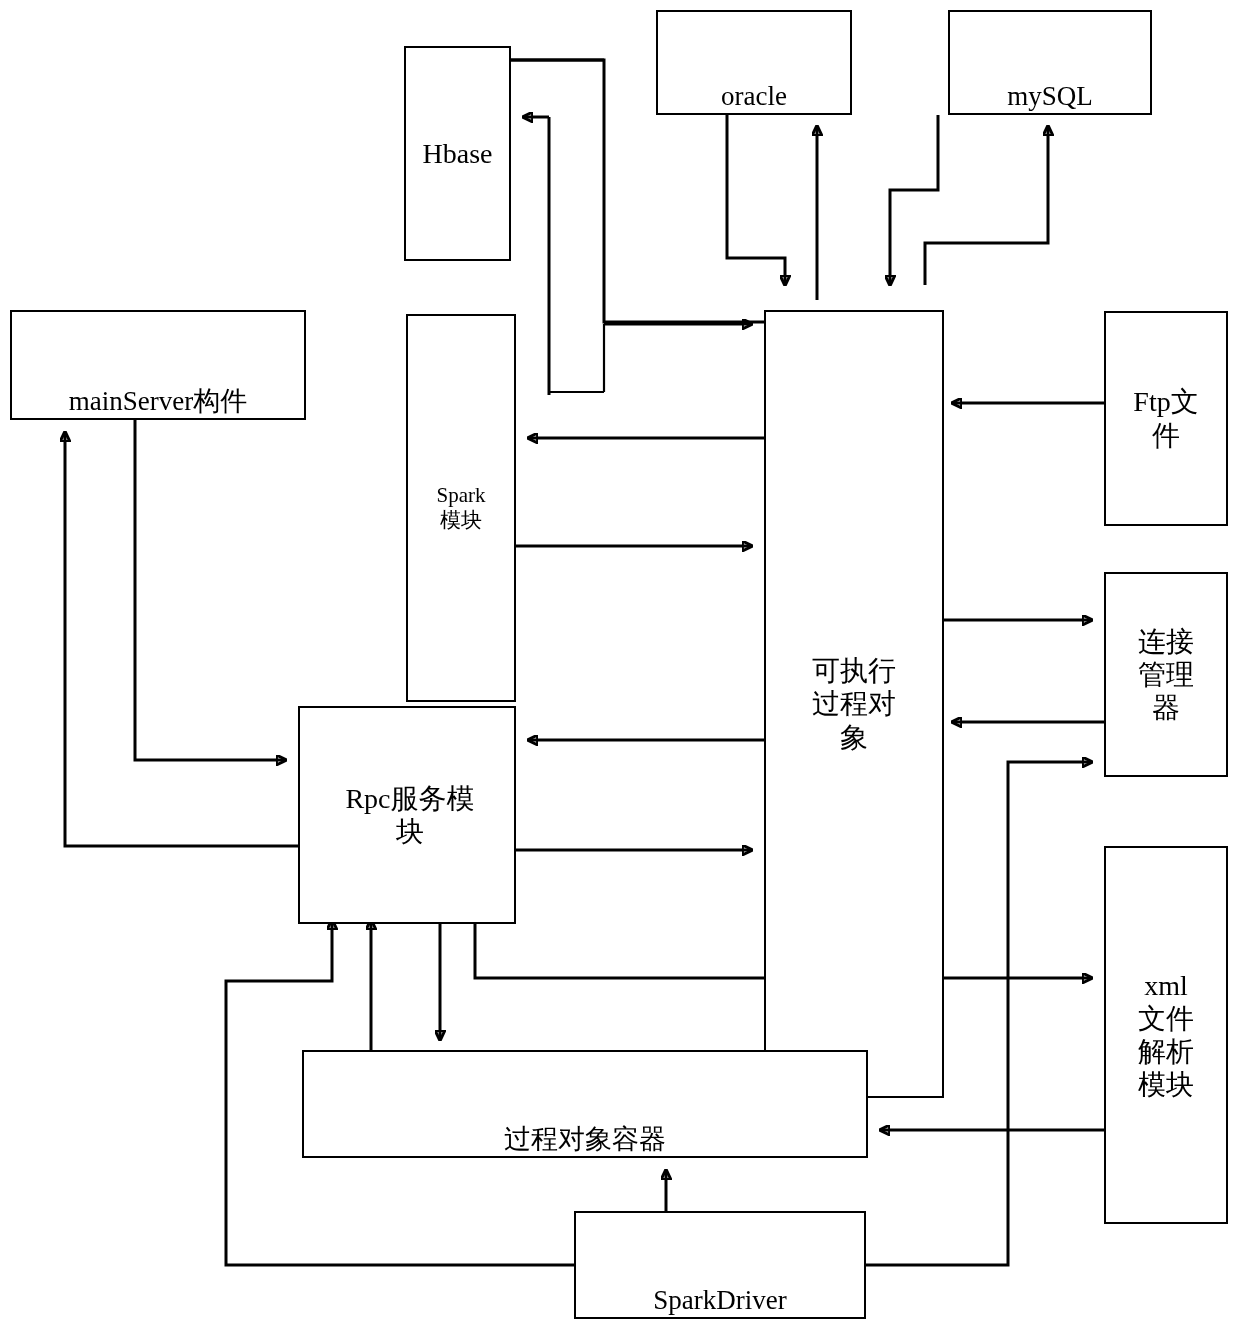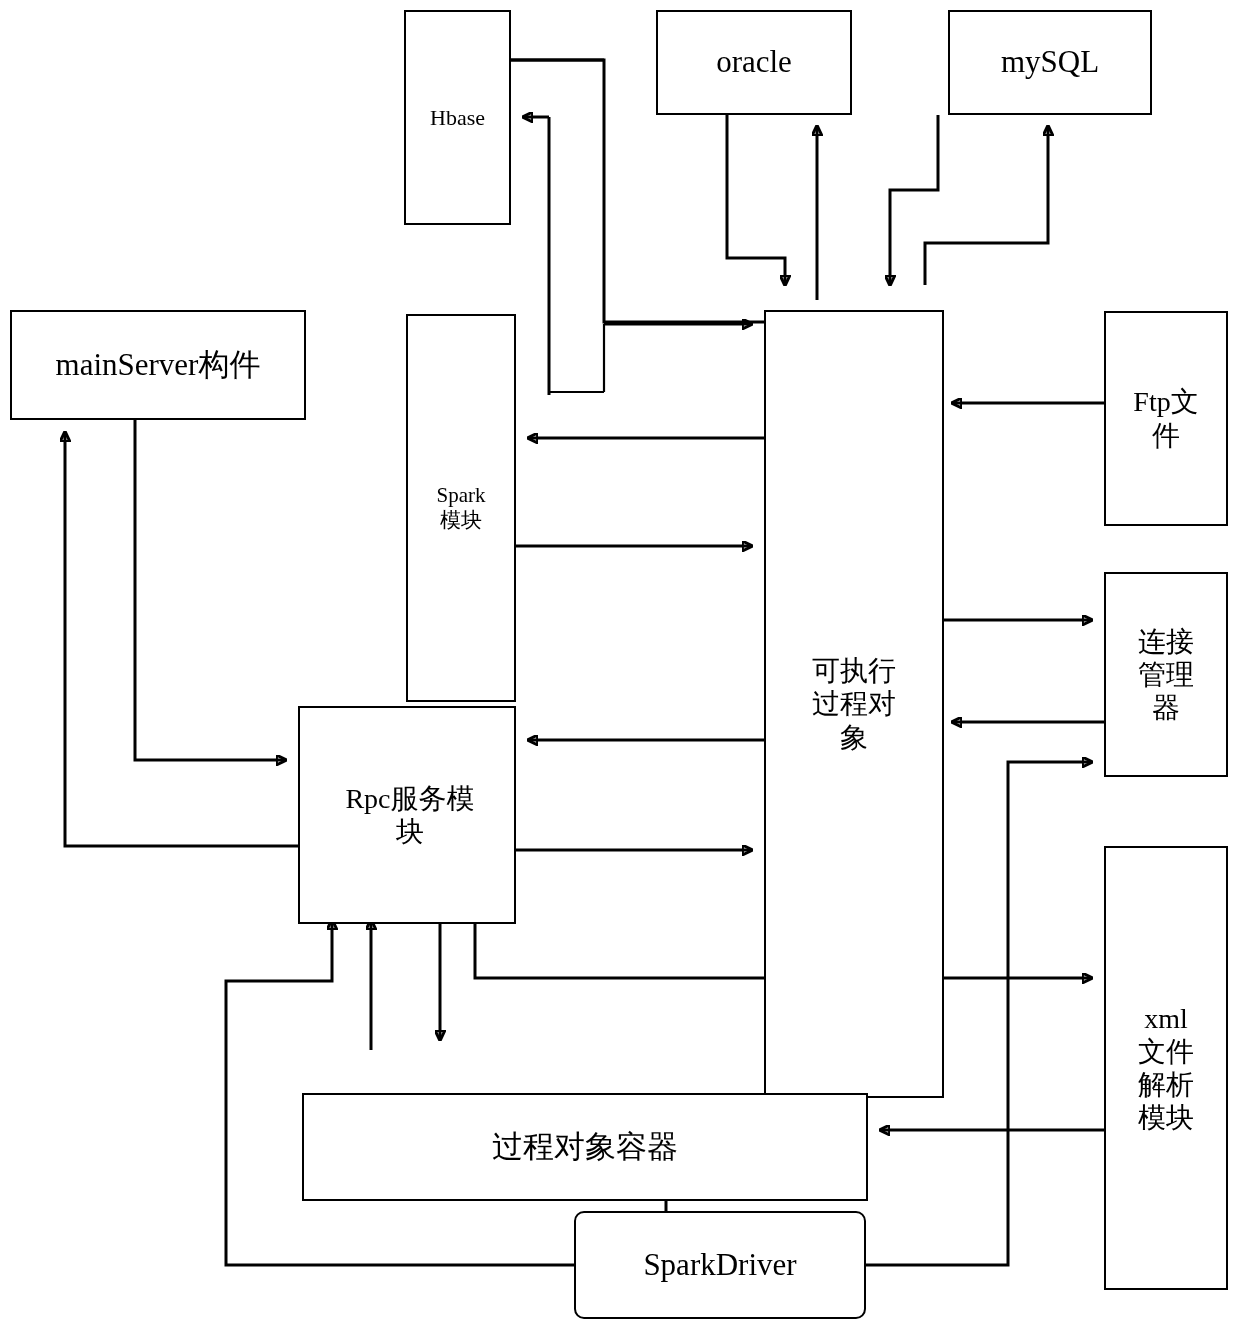--- a/index.html
+++ b/index.html
@@ -26,23 +26,23 @@
     text-align: center;
     color: #000000;
     line-height: 1.18;
     z-index: 5;
   }
   .node .label {
     display: block;
     padding: 0 4px;
     white-space: pre-line;
   }
-  .f-lg   { font-size: 31px; }
+  .f-lg   { font-size: 27px; align-items: flex-end; }
   .f-md   { font-size: 28px; margin-top: 16px; }
-  .f-sm   { font-size: 22px; }
+  .f-sm   { font-size: 28px; margin-top: 36px; }
   .f-xs   { font-size: 21px; }
   svg.wires {
     position: absolute;
     left: 0;
     top: 0;
     width: 1240px;
     height: 1329px;
     z-index: 1;
     pointer-events: none;
   }
@@ -152,28 +152,28 @@
     <span class="label">连接
 管理
 器</span>
   </div>
 
   <div class="node f-md" style="left:298px; top:690px; width:218px; height:218px;padding-left:6px;">
     <span class="label">Rpc服务模
 块</span>
   </div>
 
-  <div class="node f-md" style="left:1104px; top:830px; width:124px; height:444px;">
+  <div class="node f-md" style="left:1104px; top:830px; width:124px; height:378px;">
     <span class="label">xml
 文件
 解析
 模块</span>
   </div>
 
-  <div class="node f-lg" style="left:302px; top:1050px; width:566px; height:108px;margin-top:43px;">
+  <div class="node f-lg" style="left:302px; top:1050px; width:566px; height:108px;">
     <span class="label">过程对象容器</span>
   </div>
 
-  <div class="node f-lg" style="left:574px; top:1211px; width:292px; height:108px;border-radius:10px;">
+  <div class="node f-lg" style="left:574px; top:1211px; width:292px; height:108px;">
     <span class="label">SparkDriver</span>
   </div>
 
 </div>
 
 </body></html>

